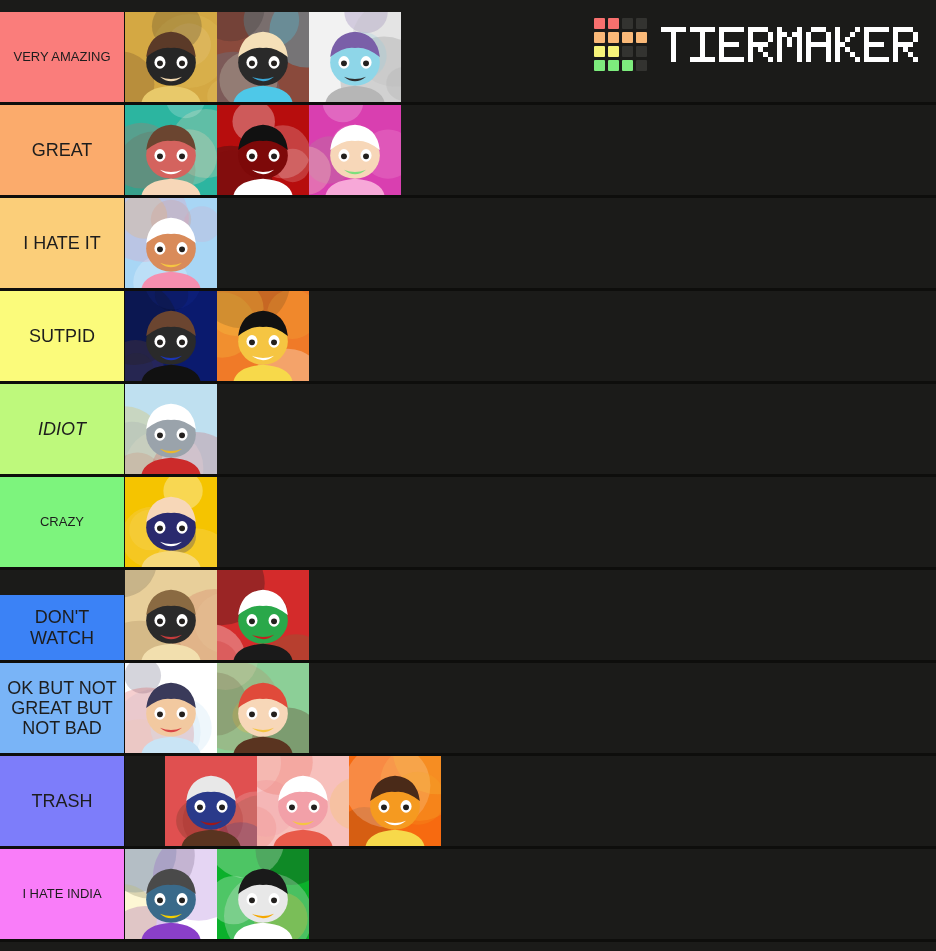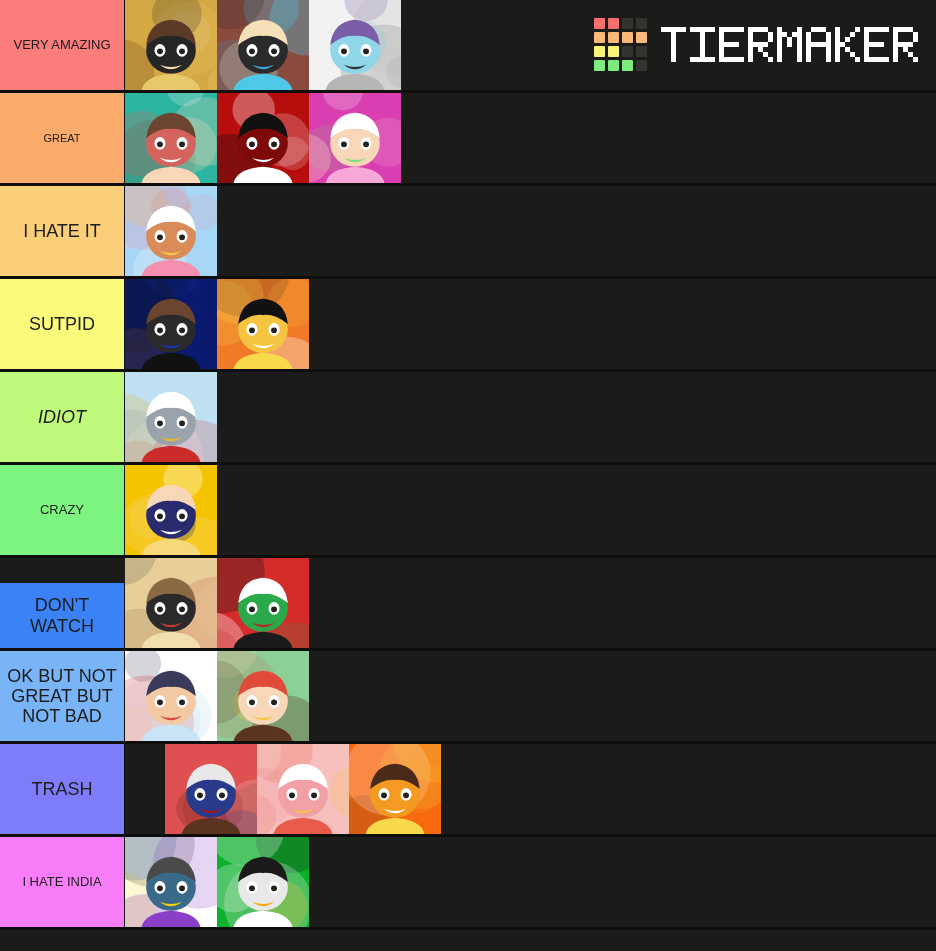--- a/index.html
+++ b/index.html
@@ -90,21 +90,21 @@
     box-shadow: inset -1px 0 0 rgba(0,0,0,0.45);
   }
   .tier-item svg { display: block; width: 100%; height: 100%; }
 </style>
 </head>
 <body>
 
 <div id="tier-app">
 
   <div class="tier-rows">
-      <div class="tier-row" style="height: 93px;">
+      <div class="tier-row" style="height: 93px; margin-top: 12px;">
         <div class="tier-label" style="background: rgb(250, 125, 123); font-size: 13px;">
           <span class="tier-label-text">VERY AMAZING</span>
         </div>
         <div class="tier-items">
           <div class="tier-item" title="goggles-boy-gold-stripes-avatar">
             <svg viewBox="0 0 100 100" preserveAspectRatio="none">
               <rect x="0" y="0" width="100" height="100" fill="#d4a843"></rect>
               <circle cx="69.7" cy="43.3" r="41.1" fill="#e8c96a" opacity="0.21"></circle>
               <circle cx="-4.5" cy="80.2" r="36.4" fill="#5b3a28" opacity="0.23"></circle>
               <circle cx="69.6" cy="36.3" r="23.8" fill="#f2d9b0" opacity="0.16"></circle>
@@ -152,21 +152,21 @@
               <circle cx="38" cy="57" r="3.2" fill="#23201e"></circle>
               <ellipse cx="62" cy="56" rx="6" ry="7" fill="#ffffff"></ellipse>
               <circle cx="62" cy="57" r="3.2" fill="#23201e"></circle>
               <path d="M38 72 Q50 82 62 72 Q50 77 38 72 Z" fill="#2e2e2e"></path>
               <path d="M18 100 Q22 84 50 82 Q78 84 82 100 Z" fill="#b6b6b6"></path>
             </svg>
           </div>
         </div>
       </div>
       <div class="tier-row" style="height: 93px;">
-        <div class="tier-label" style="background: rgb(251, 171, 108); font-size: 11px; text-align: right;">
+        <div class="tier-label" style="background: rgb(251, 171, 108); font-size: 18px; text-align: right;">
           <span class="tier-label-text">GREAT</span>
         </div>
         <div class="tier-items">
           <div class="tier-item" title="brown-hair-smiling-face-teal-avatar">
             <svg viewBox="0 0 100 100" preserveAspectRatio="none">
               <rect x="0" y="0" width="100" height="100" fill="#2cb5a0"></rect>
               <circle cx="87.9" cy="42.7" r="38.3" fill="#f7d7b8" opacity="0.26"></circle>
               <circle cx="33.2" cy="72.6" r="43.4" fill="#6b4530" opacity="0.19"></circle>
               <circle cx="65.8" cy="-6.3" r="21.1" fill="#ffffff" opacity="0.20"></circle>
               <circle cx="17.8" cy="56.3" r="36.5" fill="#d4635e" opacity="0.26"></circle>

